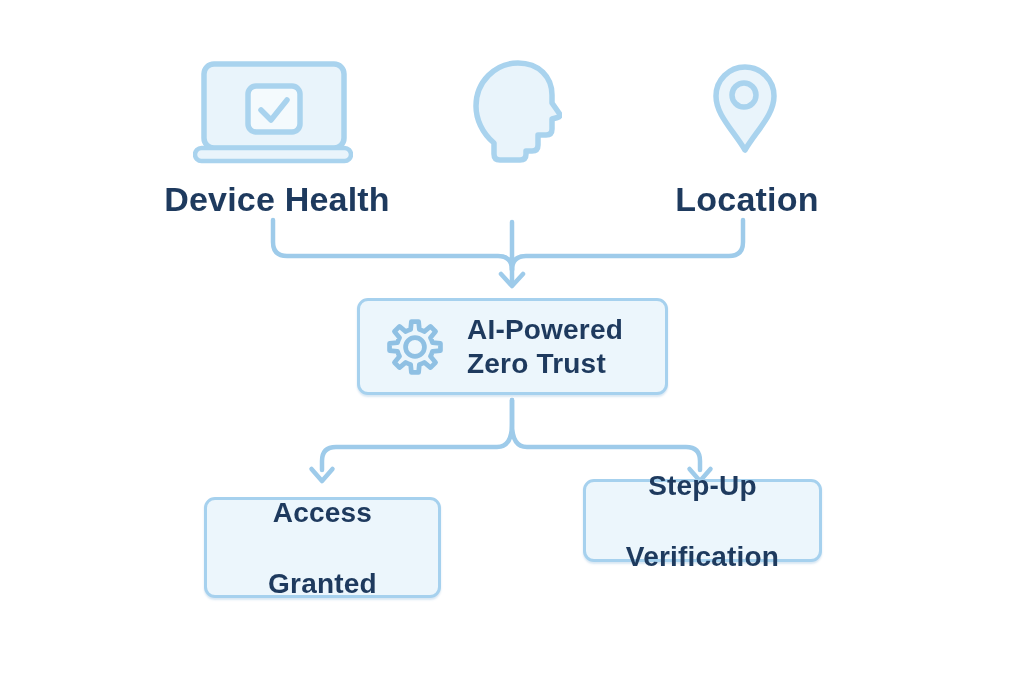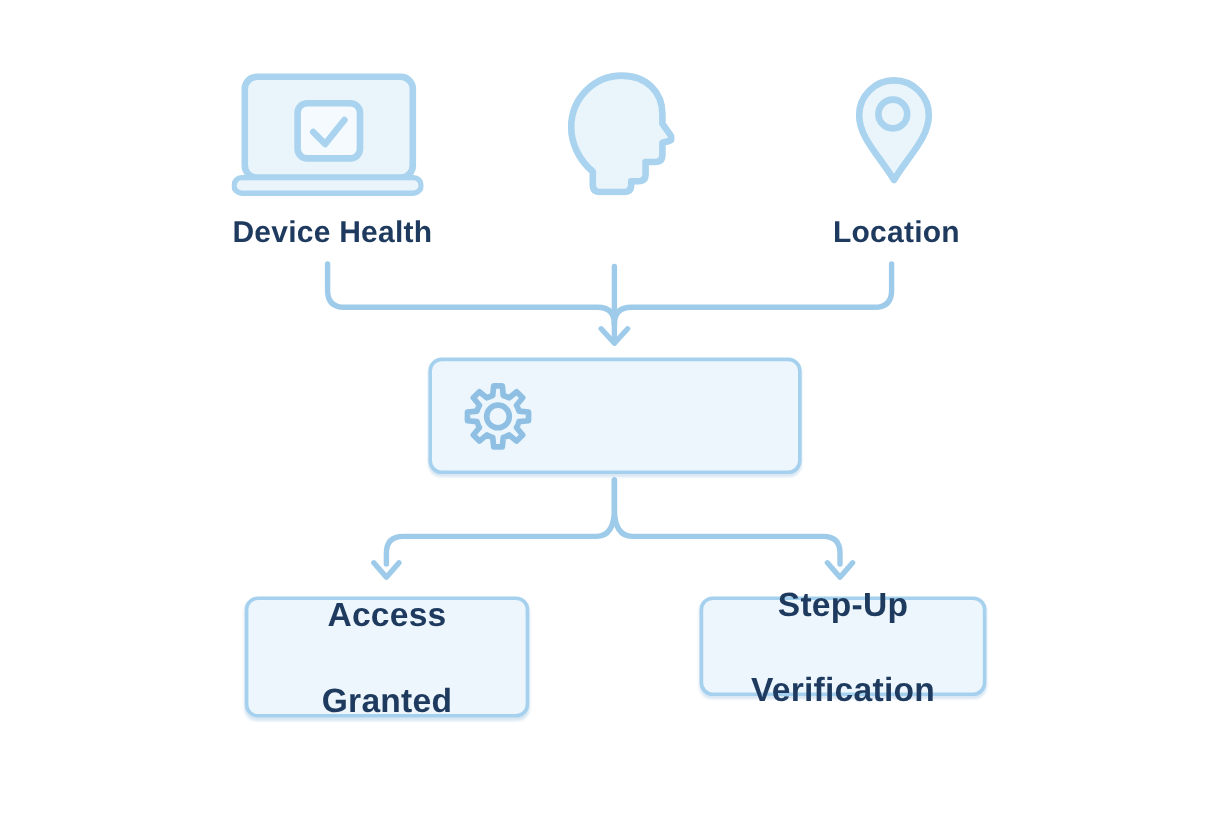--- a/index.html
+++ b/index.html
@@ -7,21 +7,21 @@
     width:1024px;height:683px;position:relative;overflow:hidden;
     background:#ffffff;
     font-family:"Liberation Sans","DejaVu Sans",sans-serif;
   }
   .stage{position:absolute;inset:0;width:1024px;height:683px;}
   .abs{position:absolute;}
   svg{display:block;}
 
   .node-label{
     width:240px;text-align:center;
-    font-size:25px;font-weight:700;color:#1e3a5e;letter-spacing:.2px;
+    font-size:34px;font-weight:700;color:#1e3a5e;letter-spacing:.2px;
   }
   .flow-box{
     box-sizing:border-box;
     background:#ecf6fc;
     border:3px solid #a6d1ee;
     border-radius:11px;
     box-shadow:0 2px 2px rgba(130,175,215,.30);
     color:#1e3a5e;
   }
   .process-box{
@@ -98,25 +98,29 @@
                  A21 21 0 0 1 5.1 20.4 L4.2 29.7 L-4.2 29.7 L-5.1 20.4
                  A21 21 0 0 1 -10.8 18 L-18.1 24 L-24 18.1 L-18 10.8
                  A21 21 0 0 1 -20.4 5.1 L-29.7 4.2 L-29.7 -4.2 L-20.4 -5.1
                  A21 21 0 0 1 -18 -10.8 L-24 -18.1 L-18.1 -24 L-10.8 -18
                  A21 21 0 0 1 -5.1 -20.4 L-4.2 -29.7 L4.2 -29.7 L5.1 -20.4
                  A21 21 0 0 1 10.8 -18 L18.1 -24 L24 -18.1 L18 -10.8
                  A21 21 0 0 1 20.4 -5.1 Z" fill="#ecf6fc" stroke="#8fc0e3" stroke-width="5.5" stroke-linejoin="round"></path>
         <circle cx="0" cy="0" r="11" fill="none" stroke="#8fc0e3" stroke-width="5.5"></circle>
       </svg>
     </span>
+    <div class="process-text">
+      <span class="line">AI-Powered</span>
+      <span class="line">Zero Trust</span>
+    </div>
   </div>
 
   <div class="abs flow-box outcome-box" style="left:204px;top:497px;width:237px;height:101px;">
     <span class="line">Access</span>
     <span class="line">Granted</span>
   </div>
 
-  <div class="abs flow-box outcome-box" style="left:583px;top:497px;width:239px;height:83px;">
+  <div class="abs flow-box outcome-box" style="left:583px;top:479px;width:239px;height:83px;">
     <span class="line">Step-Up</span>
     <span class="line">Verification</span>
   </div>
 
 </div>
 
 </body></html>

